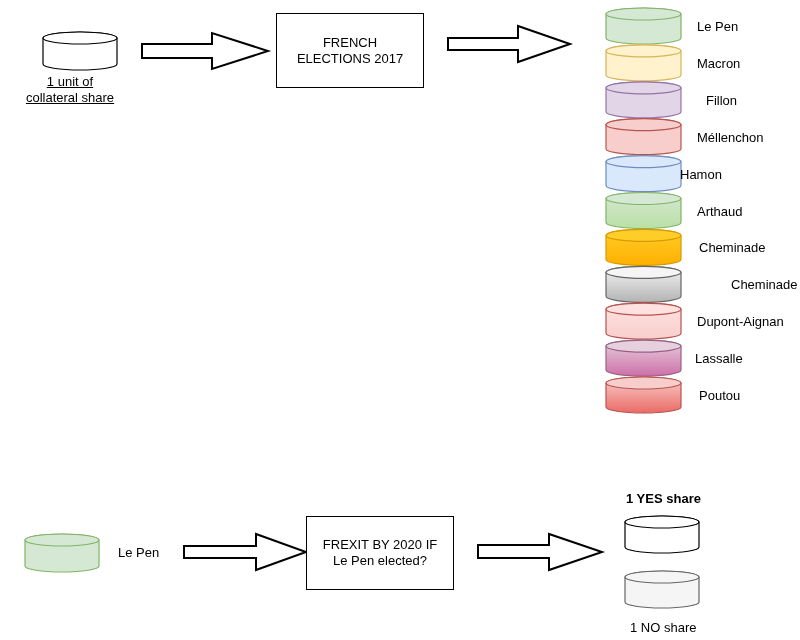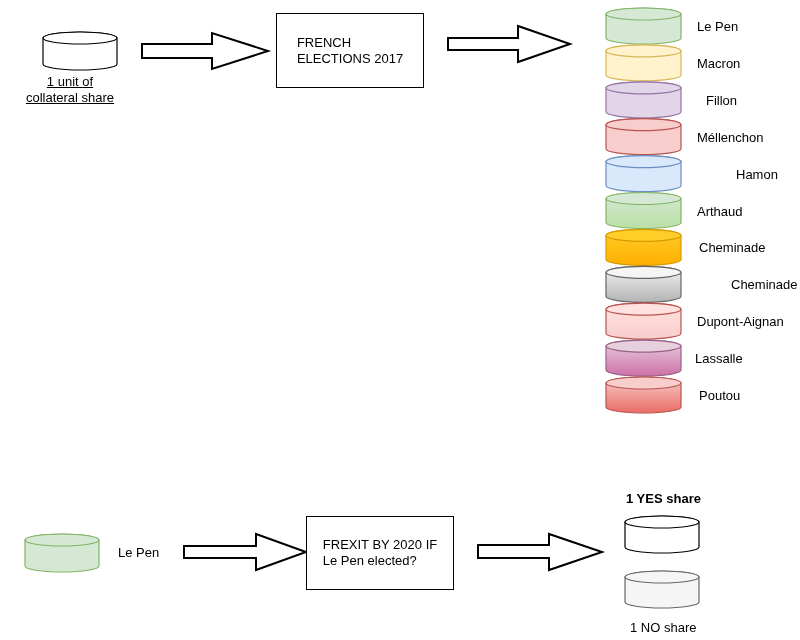--- a/index.html
+++ b/index.html
@@ -2,21 +2,21 @@
 <html><head>
 <meta charset="utf-8">
 <style>
   html, body { margin: 0; padding: 0; background: #ffffff; }
   body { width: 800px; height: 640px; position: relative; overflow: hidden;
          font-family: "Liberation Sans", sans-serif; color: #000; }
   svg.canvas { position: absolute; left: 0; top: 0; }
   .lbl { position: absolute; font-size: 13px; line-height: 16px; white-space: nowrap; }
   .center { text-align: center; text-decoration: underline; }
   .box { position: absolute; border: 1.3px solid #000; box-sizing: border-box;
-         display: flex; align-items: center; justify-content: center; text-align: left;
+         display: flex; align-items: center; justify-content: center; text-align: center;
          font-size: 13px; line-height: 16px; background: #fff; }
 </style>
 </head>
 <body>
 
 <svg class="canvas" width="800" height="640" viewBox="0 0 800 640" xmlns="http://www.w3.org/2000/svg">
   <defs id="grad-defs">
       <linearGradient id="g0" x1="0" y1="0" x2="0" y2="1">
         <stop offset="0" stop-color="#d5e8d4"></stop>
         <stop offset="1" stop-color="#b9e0a5"></stop>
@@ -124,21 +124,21 @@
     <div>FRENCH</div>
     <div>ELECTIONS 2017</div>
   </div>
 </div>
 
 <div id="outcome-labels">
     <div class="lbl" style="left: 697px; top: 19px;">Le Pen</div>
     <div class="lbl" style="left: 697px; top: 55.9px;">Macron</div>
     <div class="lbl" style="left: 706px; top: 92.8px;">Fillon</div>
     <div class="lbl" style="left: 697px; top: 129.7px;">Méllenchon</div>
-    <div class="lbl" style="left: 736px; top: 166.6px;">Hamon</div>
+    <div class="lbl" style="left: 680px; top: 166.6px;">Hamon</div>
     <div class="lbl" style="left: 697px; top: 203.5px;">Arthaud</div>
     <div class="lbl" style="left: 699px; top: 240.4px;">Cheminade</div>
     <div class="lbl" style="left: 699px; top: 277.3px; margin-left: 32px;">Cheminade</div>
     <div class="lbl" style="left: 697px; top: 314.2px;">Dupont-Aignan</div>
     <div class="lbl" style="left: 695px; top: 351.1px;">Lassalle</div>
     <div class="lbl" style="left: 699px; top: 388px;">Poutou</div>
   </div>
 
 <div class="lbl" style="left:118px; top:545px;">Le Pen</div>
 

